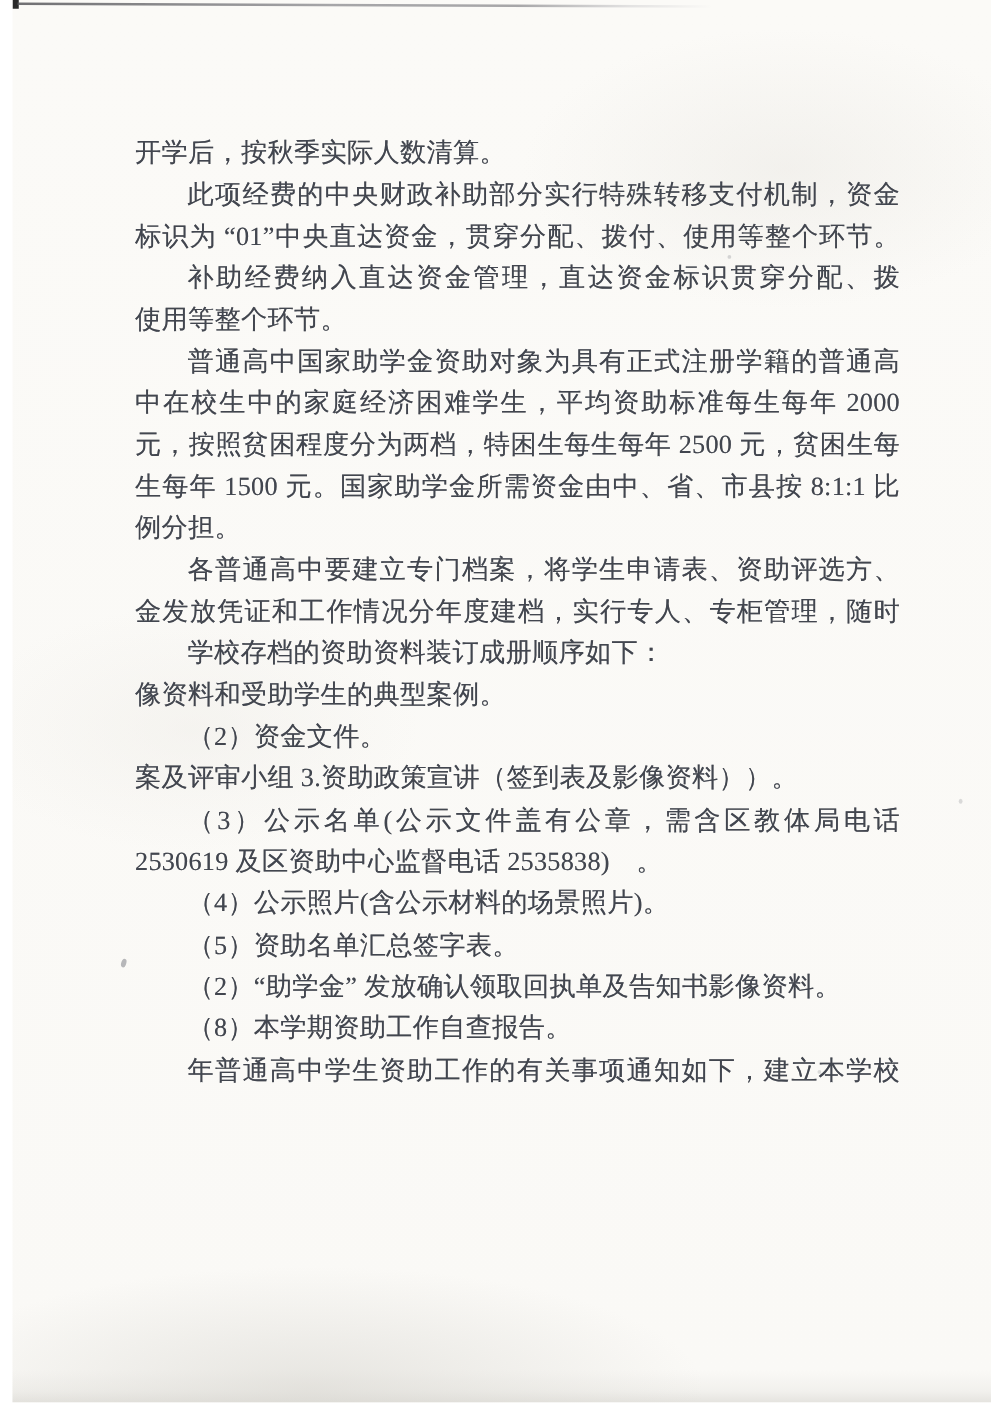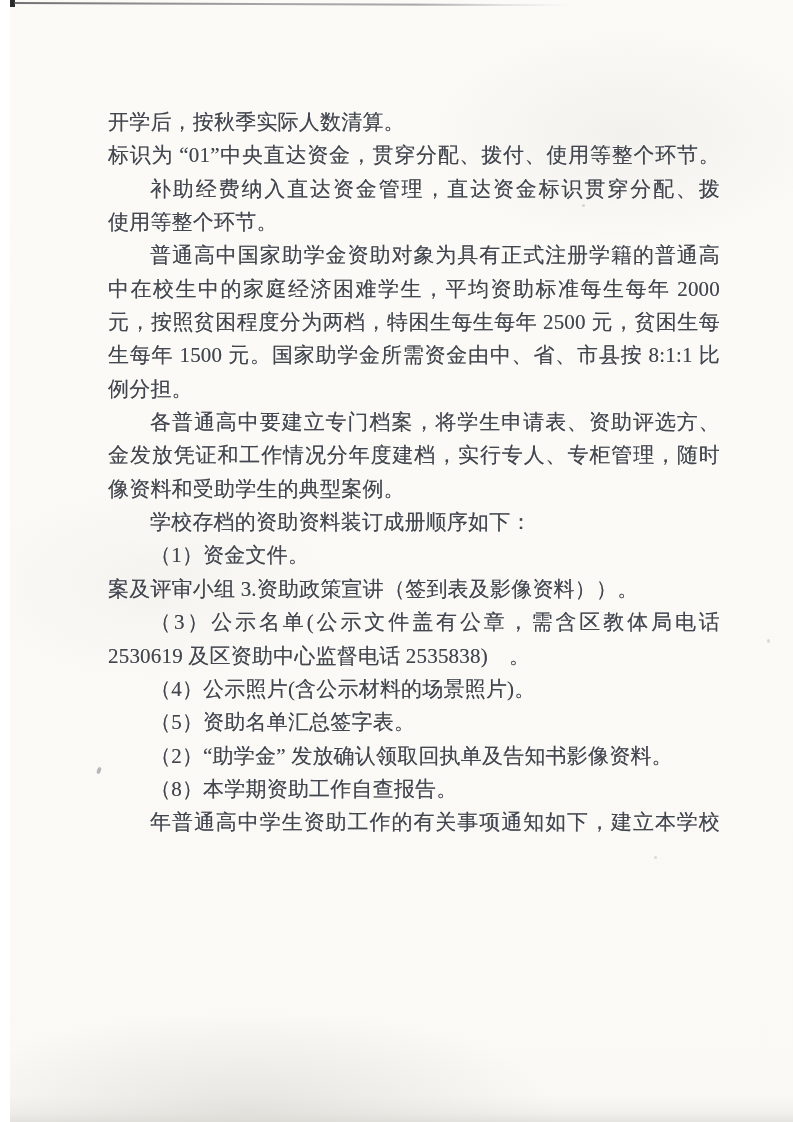--- a/index.html
+++ b/index.html
@@ -69,33 +69,34 @@
 </head>
 <body>
 
 <div class="page">
 
   <div class="edge-blob"></div>
   <div class="edge-line"></div>
 
   <div class="textblock">
     <div class="line">开学后，按秋季实际人数清算。</div>
+    <div class="line indent fill">此项经费的中央财政补助部分实行特殊转移支付机制，资金</div>
     <div class="line fill">标识为 “01”中央直达资金，贯穿分配、拨付、使用等整个环节。</div>
     <div class="line indent fill">补助经费纳入直达资金管理，直达资金标识贯穿分配、拨付、</div>
     <div class="line">使用等整个环节。</div>
     <div class="line indent fill">普通高中国家助学金资助对象为具有正式注册学籍的普通高</div>
     <div class="line fill">中在校生中的家庭经济困难学生，平均资助标准每生每年 2000</div>
     <div class="line fill">元，按照贫困程度分为两档，特困生每生每年 2500 元，贫困生每</div>
     <div class="line fill">生每年 1500 元。国家助学金所需资金由中、省、市县按 8:1:1 比</div>
     <div class="line">例分担。</div>
     <div class="line indent fill">各普通高中要建立专门档案，将学生申请表、资助评选方、资</div>
     <div class="line fill">金发放凭证和工作情况分年度建档，实行专人、专柜管理，随时</div>
+    <div class="line indent">学校存档的资助资料装订成册顺序如下：</div>
     <div class="line">像资料和受助学生的典型案例。</div>
-    <div class="line indent">学校存档的资助资料装订成册顺序如下：</div>
-    <div class="line indent">（1）资金文件。</div>
+    <div class="line indent">（2）资金文件。</div>
     <div class="line">案及评审小组 3.资助政策宣讲（签到表及影像资料））。</div>
     <div class="line indent fill">（3）公示名单(公示文件盖有公章，需含区教体局电话</div>
     <div class="line">2530619 及区资助中心监督电话 2535838)　。</div>
     <div class="line indent">（4）公示照片(含公示材料的场景照片)。</div>
     <div class="line indent">（5）资助名单汇总签字表。</div>
     <div class="line indent">（2）“助学金” 发放确认领取回执单及告知书影像资料。</div>
     <div class="line indent">（8）本学期资助工作自查报告。</div>
     <div class="line indent fill">年普通高中学生资助工作的有关事项通知如下，建立本学校</div>
   </div>
 

